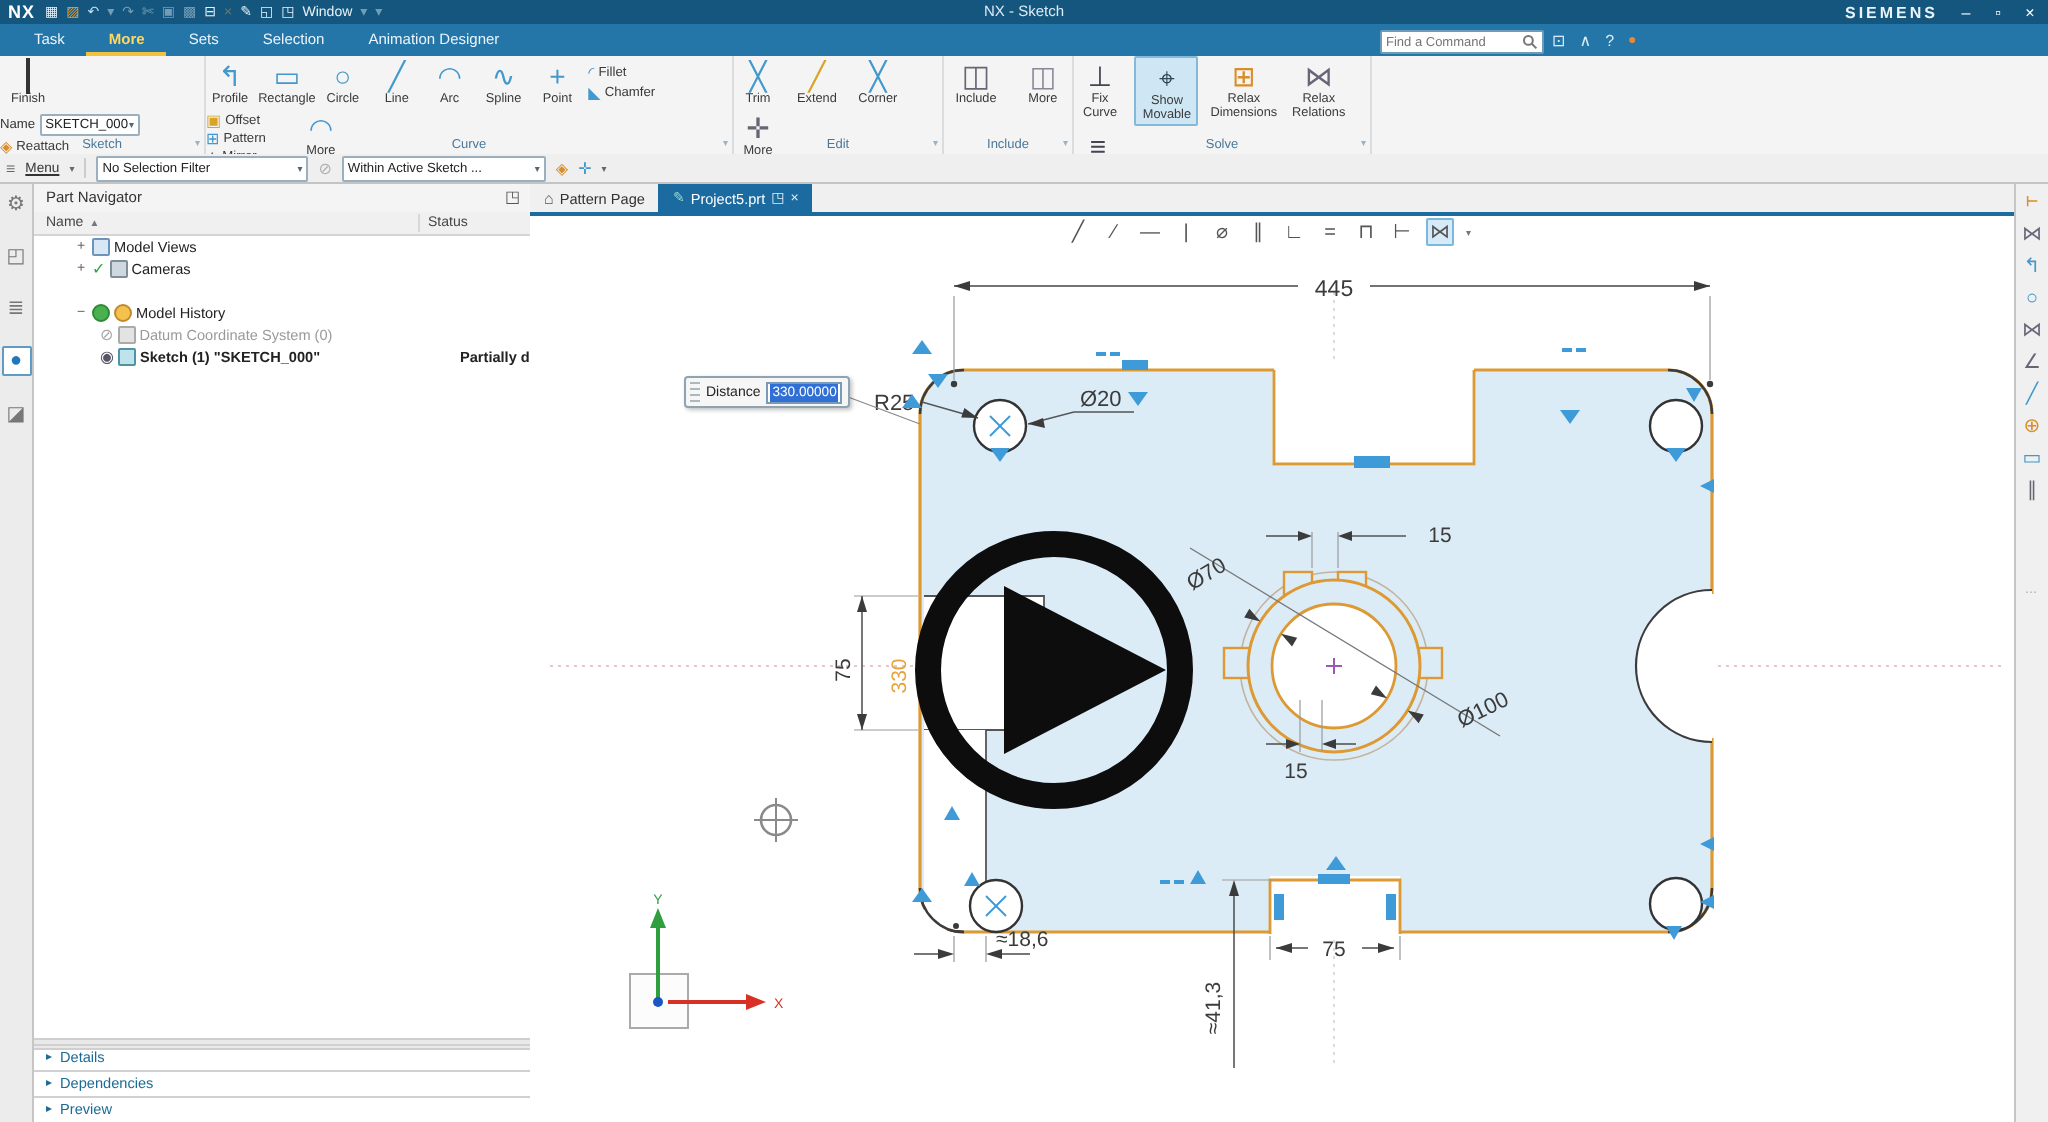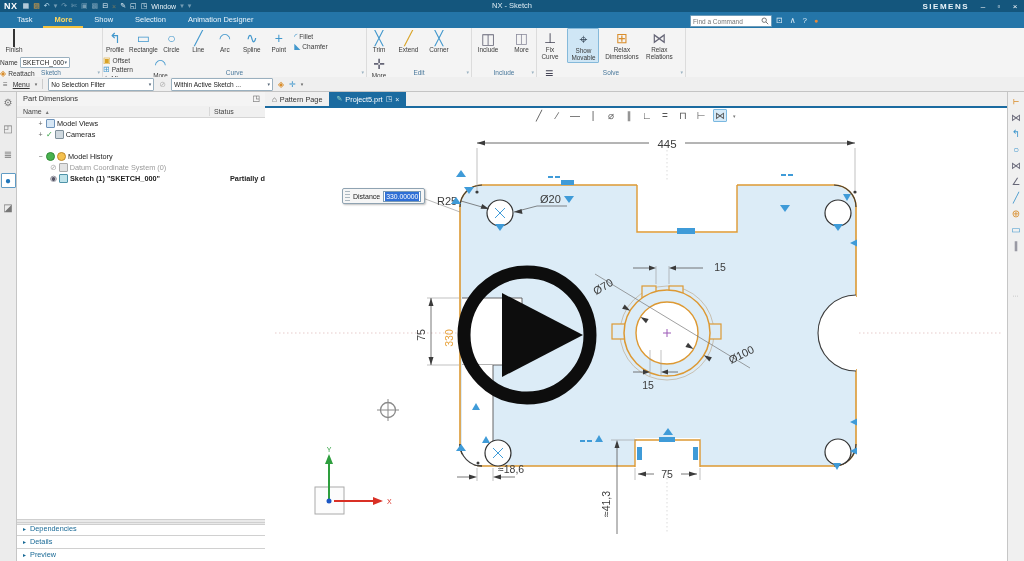--- a/index.html
+++ b/index.html
@@ -144,21 +144,21 @@
         <span class="winbtn">▫</span>
         <span class="winbtn">×</span>
       </span>
     </div>
   </div>
 
   <div class="tabrow">
     <div class="rtabs">
       <span class="rtab">Task</span>
       <span class="rtab active">More</span>
-      <span class="rtab">Show</span>
+      <span class="rtab">Sets</span>
       <span class="rtab">Selection</span>
       <span class="rtab">Animation Designer</span>
     </div>
     <div class="findbox">
       <input placeholder="Find a Command" style="">
       <svg width="8" height="8" viewBox="0 0 8 8">
         <circle cx="3.2" cy="3.2" r="2.2" fill="none" stroke="#777" stroke-width="1"></circle>
         <line x1="4.9" y1="4.9" x2="7.2" y2="7.2" stroke="#777" stroke-width="1"></line>
       </svg>
     </div>
@@ -339,21 +339,21 @@
     <div class="lsidebar">
       <span class="lsb-ic" style="margin-top:4px;">⚙</span>
       <span class="lsb-ic">◰</span>
       <span class="lsb-ic">≣</span>
       <span class="lsb-ic sel">●</span>
       <span class="lsb-ic">◪</span>
     </div>
 
     <div class="navpanel">
       <div class="navtitle">
-        <span class="t">Part Dimensions</span>
+        <span class="t">Part Navigator</span>
         <span class="pane">◳</span>
       </div>
       <div class="colhdr">
         <span class="c1"><span>Name</span><span class="sort">▲</span></span>
         <span class="vline"></span>
         <span class="c2">Status</span>
       </div>
       <div class="trow" style="top:26px;">
         <span class="cell">
             <span class="exp">+</span>
@@ -389,25 +389,25 @@
             <span class="eye">◉</span>
             <span class="tico ico-sk"></span>
             <span class="lbl">Sketch (1) "SKETCH_000"</span>
           </span>
         <span class="status">Partially defined</span>
       </div>
       <div class="navgap"></div>
       <div class="navsections">
         <div class="nsec">
             <span class="ar">▸</span>
-            <span>Dependencies</span>
+            <span>Details</span>
           </div>
         <div class="nsec">
             <span class="ar">▸</span>
-            <span>Details</span>
+            <span>Dependencies</span>
           </div>
         <div class="nsec">
             <span class="ar">▸</span>
             <span>Preview</span>
           </div>
       </div>
     </div>
 
     <div class="canvas">
       <div class="doctabs">

